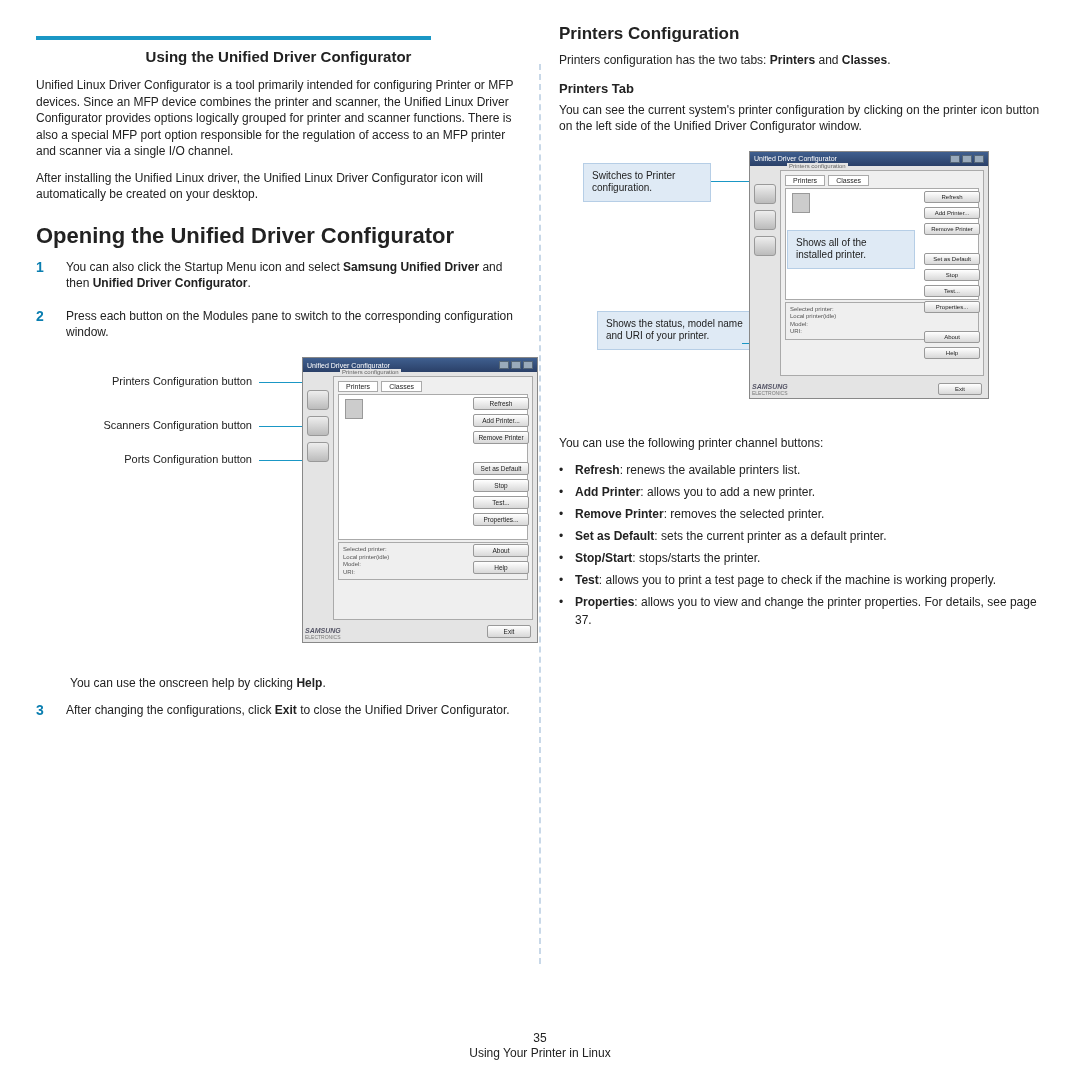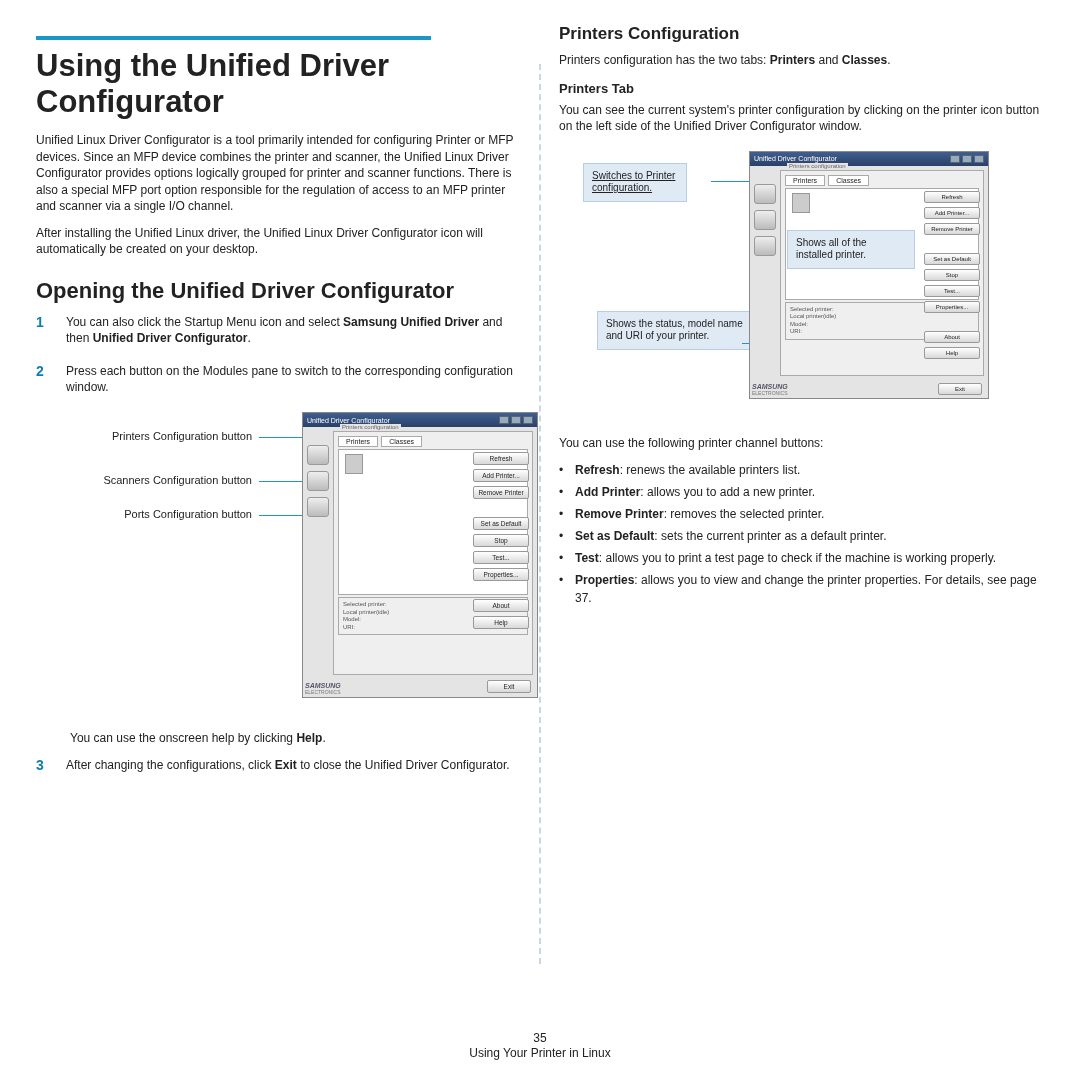--- a/index.html
+++ b/index.html
@@ -1,21 +1,21 @@
 <!DOCTYPE html>
 <html><head>
 <meta charset="utf-8">
 <style>
   * { box-sizing: border-box; margin: 0; padding: 0; }
   body { font-family: Arial, Helvetica, sans-serif; font-size: 12px; color: #222; background: #fff; width: 1080px; height: 1080px; position: relative; padding: 24px 36px 20px 36px; }
   .columns { display: flex; gap: 18px; height: 980px; }
   .col { flex: 1; position: relative; }
   .divider { width: 0; border-left: 2px dashed #c8d8e8; margin: 40px 0 0 0; height: 900px; }
   .head-rule { height: 4px; background: #1a97c5; width: 395px; margin: 12px 0 8px 0; }
-  h1 { font-size: 31px; font-weight: bold; margin: 6px 0 12px 0; }
+  h1 { font-size: 15px; font-weight: bold; margin: 6px 0 12px 0; text-align: center; }
   h2 { font-size: 22px; font-weight: bold; margin: 20px 0 10px 0; }
   h3 { font-size: 17px; font-weight: bold; margin: 0 0 8px 0; }
   h4 { font-size: 13px; font-weight: bold; margin: 12px 0 6px 0; }
   p { font-size: 12px; line-height: 1.38; margin: 0 0 10px 0; }
   ol { list-style: none; padding: 0; margin: 0; }
   ol > li { display: flex; gap: 16px; margin: 0 0 10px 0; }
   .step-num { color: #0a7eb0; font-weight: bold; font-size: 14px; flex: 0 0 14px; }
   .step-body { flex: 1; font-size: 12px; line-height: 1.38; }
   .step-body p { margin: 0 0 6px 0; }
   ul { list-style: none; padding: 0; margin: 6px 0 0 0; }
@@ -49,21 +49,21 @@
   .ubtn { border: 1px solid #999; background: linear-gradient(#fff,#d8d8d8); font-size: 6.5px; text-align: center; padding: 2px 1px; border-radius: 2px; }
   .gap { height: 10px; }
   .udc-footer { position: absolute; right: 6px; bottom: 4px; }
   .udc-footer .ubtn { width: 44px; }
   .logo { position: absolute; left: 2px; bottom: 2px; font-size: 7px; color: #556; font-weight: bold; font-style: italic; }
   .lg2 { font-size: 5px; font-style: normal; font-weight: normal; color: #777; display: block; }
 
   
   .shot2-wrap { position: relative; width: 430px; height: 280px; margin: 2px 0 10px 10px; }
   .callout { position: absolute; background: #dfeaf5; border: 1px solid #b6cee6; font-size: 10px; padding: 6px 8px; line-height: 1.25; }
-  .callout.ca1 { left: 14px; top: 18px; width: 104px; text-decoration: underline; }
+  .callout.ca1 { left: 14px; top: 18px; width: 128px; }
   .callout.ca2 { left: 218px; top: 85px; width: 128px; }
   .callout.ca3 { left: 28px; top: 166px; width: 157px; }
   .lead { position: absolute; height: 1px; background: #1a97c5; }
   .lead1 { left: 142px; top: 36px; width: 40px; }
   .lead3 { left: 173px; top: 198px; width: 34px; }
   .udc2 { position: absolute; left: 180px; top: 6px; width: 240px; height: 248px; border: 1px solid #888; background: #e4e4e4; font-size: 7px; }
   .udc2 .udc-body { height: 214px; }
   .udc2 .udc-list { height: 112px; }
   .udc2 .ubtn { font-size: 6px; }
   .udc2 .udc-footer { bottom: 3px; }
@@ -241,20 +241,23 @@
       <li>
           <span><span class="b">Add Printer</span><span>: allows you to add a new printer.</span></span>
         </li>
       <li>
           <span><span class="b">Remove Printer</span><span>: removes the selected printer.</span></span>
         </li>
       <li>
           <span><span class="b">Set as Default</span><span>: sets the current printer as a default printer.</span></span>
         </li>
       <li>
+          <span><span class="b">Stop/Start</span><span>: stops/starts the printer.</span></span>
+        </li>
+      <li>
           <span><span class="b">Test</span><span>: allows you to print a test page to check if the machine is working properly.</span></span>
         </li>
       <li>
           <span><span class="b">Properties</span><span>: allows you to view and change the printer properties. For details, see page 37.</span></span>
         </li>
     </ul>
   </div>
 </div>
 
 <div class="pagefoot">

